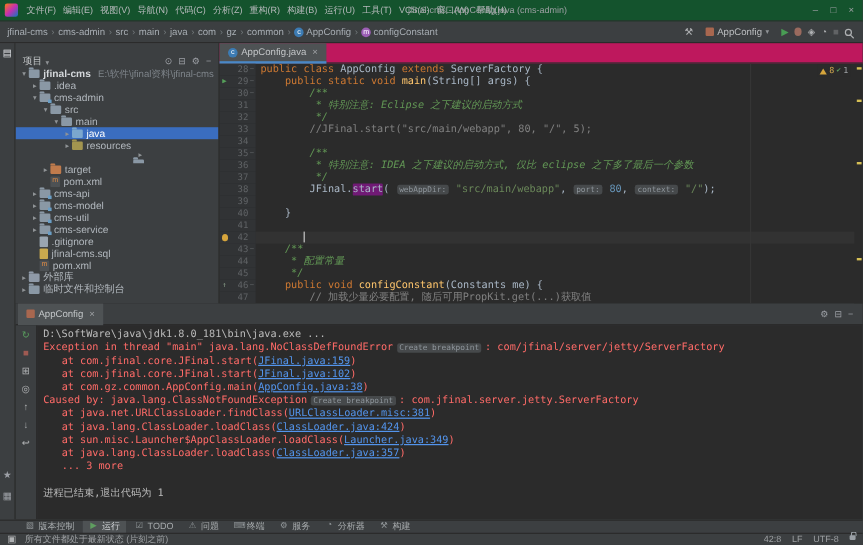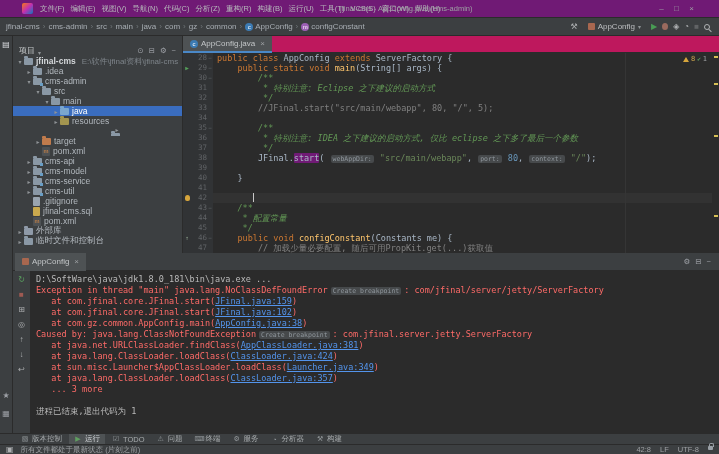--- a/index.html
+++ b/index.html
@@ -3,21 +3,21 @@
 <meta charset="utf-8">
 <style>
   *{margin:0;padding:0;box-sizing:border-box}
   body{position:relative;width:719px;height:454px;overflow:hidden;background:#3c3f41;
        font-family:"Liberation Sans","DejaVu Sans",sans-serif;font-size:9px;color:#bbbbbb}
   .gl{display:inline-block;text-align:center;color:#afb1b3;font-size:8px;line-height:10px}
   .iconrow{display:inline-flex;align-items:center;gap:5px}
 
   
   .titlebar{position:absolute;top:0;left:0;right:0;height:18px;display:flex;align-items:center;
-            background:#701a75;border-bottom:1px solid #2b2b2b;padding:0 20px}
+            background:#14532d;border-bottom:1px solid #2b2b2b;padding:0 2px}
   .app-logo{width:11px;height:11px;border-radius:2px;margin:0 4px 0 2px;flex:none;
             background:linear-gradient(135deg,#f97a12,#c22fb2 50%,#0a7bbd)}
   .menus{display:flex}
   .menu-item{padding:0 3px;font-size:7.5px;color:#b7babc;line-height:17px}
   .win-title{position:absolute;left:340px;color:#9da0a3;font-size:7.5px;white-space:nowrap}
   .win-controls{margin-left:auto;display:flex}
   .win-btn{width:15px;text-align:center;color:#9da0a3;font-size:8px;line-height:17px}
 
   
   .navbar{position:absolute;top:18px;left:0;right:0;height:18px;background:#3c3f41;
@@ -125,21 +125,21 @@
   .conline{min-height:11px;line-height:11px;white-space:pre;tab-size:3}
   .k-pl{color:#bbbbbb}
   .k-er{color:#ff6b68}
   .k-lk{color:#5394ec;text-decoration:underline}
   .k-hn{background:#46494b;color:#8f969c;font-size:6.5px;border-radius:2px;padding:0 2px;margin:0 3px;
         display:inline-block;line-height:8px;vertical-align:middle;text-decoration:none}
 
   
   .stripe{position:absolute;left:0;right:0;bottom:10px;height:11px;background:#3c3f41;border-top:1px solid #2b2b2b;
           display:flex;align-items:center;font-size:7.5px;color:#a7abad;padding-left:16px;gap:2px}
-  .stab{display:inline-flex;align-items:center;gap:3px;padding:0 5px;height:11px}
+  .stab{display:inline-flex;gap:3px;padding:0 5px;height:11px}
   .stab.active{background:#4e5254;color:#d0d3d6}
   .sic{font-size:7px;color:#919699;width:8px;text-align:center}
   .statusbar{position:absolute;left:0;right:0;bottom:0;height:10px;background:#3c3f41;border-top:1px solid #2b2b2b;
              display:flex;align-items:center;font-size:7.5px;color:#9da0a3;padding:0 6px;gap:7px}
   .sb-right{margin-left:auto;display:inline-flex;gap:9px;}
   .lock{width:5px;height:4px;background:#9aa0a6;position:relative;border-radius:1px;display:inline-block;margin-top:1px}
   .lock::before{content:"";position:absolute;top:-3px;left:1px;width:3px;height:3px;border:1px solid #9aa0a6;
                 border-bottom:none;border-radius:2px 2px 0 0}
 </style>
 </head>
@@ -314,26 +314,26 @@
         <span class="tlabel">cms-api</span>
       </div>
       <div class="trow" style="padding-left: 12px;">
         <span class="tchev">▸</span>
         <span class="ticon ti-module"></span>
         <span class="tlabel">cms-model</span>
       </div>
       <div class="trow" style="padding-left: 12px;">
         <span class="tchev">▸</span>
         <span class="ticon ti-module"></span>
+        <span class="tlabel">cms-util</span>
+      </div>
+      <div class="trow" style="padding-left: 12px;">
+        <span class="tchev">▸</span>
+        <span class="ticon ti-module"></span>
         <span class="tlabel">cms-service</span>
-      </div>
-      <div class="trow" style="padding-left: 12px;">
-        <span class="tchev">▸</span>
-        <span class="ticon ti-module"></span>
-        <span class="tlabel">cms-util</span>
       </div>
       <div class="trow" style="padding-left: 12px;">
         <span class="tchev"></span>
         <span class="ticon ti-file"></span>
         <span class="tlabel">.gitignore</span>
       </div>
       <div class="trow" style="padding-left: 12px;">
         <span class="tchev"></span>
         <span class="ticon ti-sql"></span>
         <span class="tlabel">jfinal-cms.sql</span>
@@ -564,21 +564,21 @@
         <span class="gl rti" style="color: rgb(175, 177, 179);">↓</span>
         <span class="gl rti" style="color: rgb(175, 177, 179);">↩</span>
       </div>
     <div class="console" id="console">
         <div class="conline"><span class="k-pl">D:\SoftWare\java\jdk1.8.0_181\bin\java.exe ...</span></div>
         <div class="conline"><span class="k-er">Exception in thread "main" java.lang.NoClassDefFoundError</span><span class="k-hn">Create breakpoint</span><span class="k-er">: com/jfinal/server/jetty/ServerFactory</span></div>
         <div class="conline"><span class="k-er">	at com.jfinal.core.JFinal.start(</span><span class="k-lk">JFinal.java:159</span><span class="k-er">)</span></div>
         <div class="conline"><span class="k-er">	at com.jfinal.core.JFinal.start(</span><span class="k-lk">JFinal.java:102</span><span class="k-er">)</span></div>
         <div class="conline"><span class="k-er">	at com.gz.common.AppConfig.main(</span><span class="k-lk">AppConfig.java:38</span><span class="k-er">)</span></div>
         <div class="conline"><span class="k-er">Caused by: java.lang.ClassNotFoundException</span><span class="k-hn">Create breakpoint</span><span class="k-er">: com.jfinal.server.jetty.ServerFactory</span></div>
-        <div class="conline"><span class="k-er">	at java.net.URLClassLoader.findClass(</span><span class="k-lk">AppClassLoader.java:381</span><span class="k-er">)</span></div>
+        <div class="conline"><span class="k-er">	at java.net.URLClassLoader.findClass(</span><span class="k-lk">URLClassLoader.misc:381</span><span class="k-er">)</span></div>
         <div class="conline"><span class="k-er">	at java.lang.ClassLoader.loadClass(</span><span class="k-lk">ClassLoader.java:424</span><span class="k-er">)</span></div>
         <div class="conline"><span class="k-er">	at sun.misc.Launcher$AppClassLoader.loadClass(</span><span class="k-lk">Launcher.java:349</span><span class="k-er">)</span></div>
         <div class="conline"><span class="k-er">	at java.lang.ClassLoader.loadClass(</span><span class="k-lk">ClassLoader.java:357</span><span class="k-er">)</span></div>
         <div class="conline"><span class="k-er">	... 3 more</span></div>
         <div class="conline">&nbsp;</div>
         <div class="conline"><span class="k-pl">进程已结束,退出代码为 1</span></div>
       </div>
   </div>
 </section>
 

